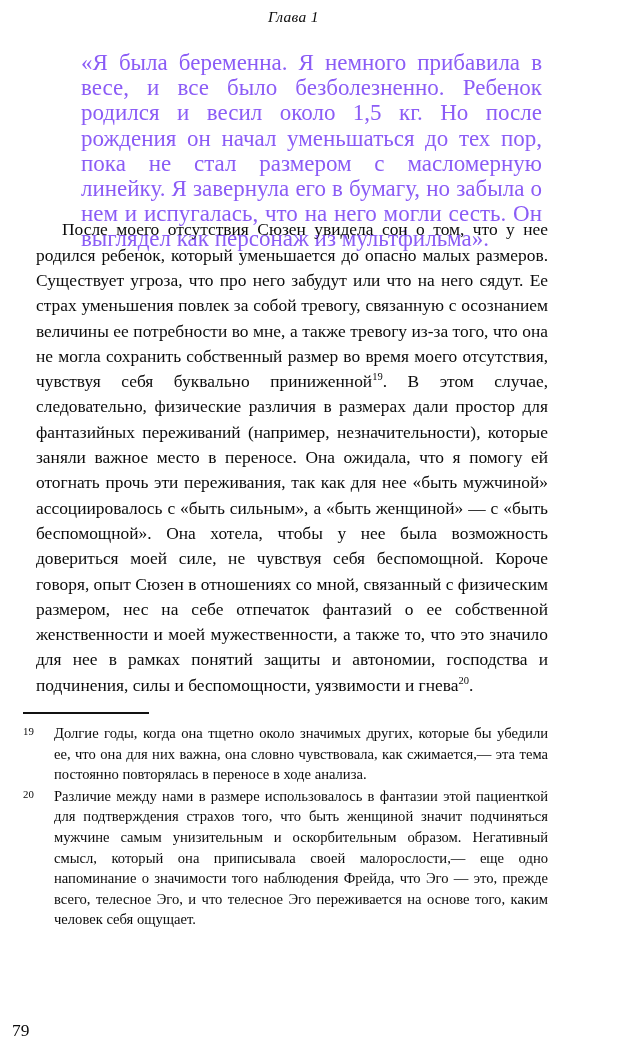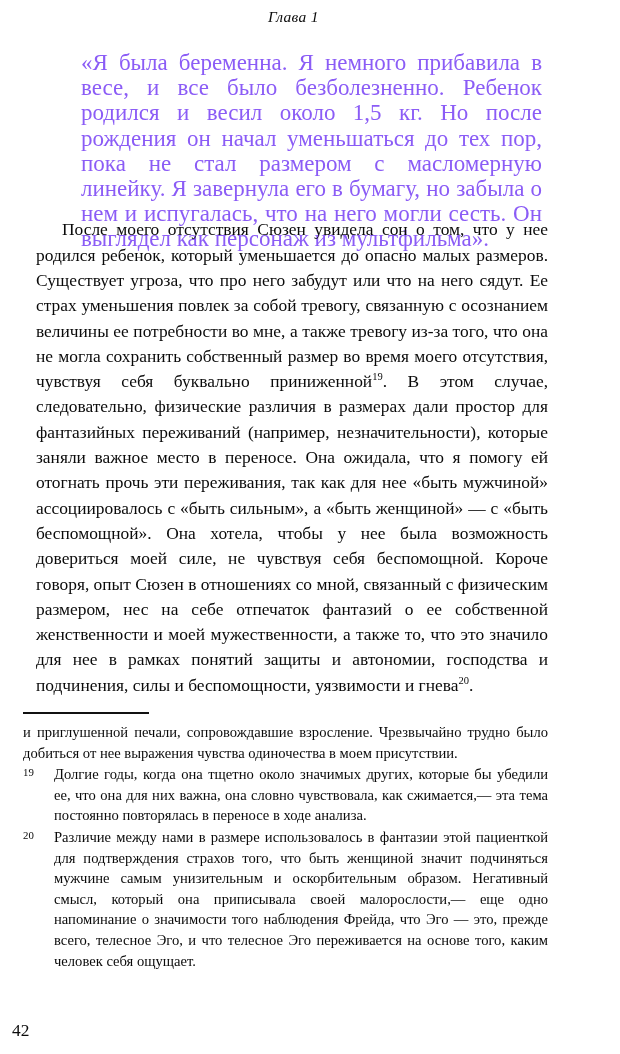--- a/index.html
+++ b/index.html
@@ -135,29 +135,28 @@
   <div class="running-head">Глава 1</div>
 
   <div class="blockquote">«Я была беременна. Я немного прибавила в весе, и все было безболезненно. Ребенок родился и весил около 1,5 кг. Но после рождения он начал уменьшаться до тех пор, пока не стал размером с масломерную линейку. Я завернула его в бумагу, но забыла о нем и испугалась, что на него могли сесть. Он выглядел как персонаж из мультфильма».</div>
 
   <p class="body-par"><span>После моего отсутствия Сюзен увидела сон о том, что у нее родился ребенок, который уменьшается до опасно малых размеров. Существует угроза, что про него забудут или что на него сядут. Ее страх уменьшения повлек за собой тревогу, связанную с осознанием величины ее потребности во мне, а также тревогу из-за того, что она не могла сохранить собственный размер во время моего отсутствия, чувствуя себя буквально приниженной</span><sup class="fn">19</sup><span>. В этом случае, следовательно, физические различия в размерах дали простор для фантазийных переживаний (например, незначительности), которые заняли важное место в переносе. Она ожидала, что я помогу ей отогнать прочь эти переживания, так как для нее «быть мужчиной» ассоциировалось с «быть сильным», а «быть женщиной» — с «быть беспомощной». Она хотела, чтобы у нее была возможность довериться моей силе, не чувствуя себя беспомощной. Короче говоря, опыт Сюзен в отношениях со мной, связанный с физическим размером, нес на себе отпечаток фантазий о ее собственной женственности и моей мужественности, а также то, что это значило для нее в рамках понятий защиты и автономии, господства и подчинения, силы и беспомощности, уязвимости и гнева</span><sup class="fn">20</sup><span>.</span></p>
 
   <div class="fn-rule"></div>
 
   <div class="footnotes">
 
-    <div class="fn-cont">и приглушенной печали, сопровождавшие взросление. Чрезвычайно трудно было добиться от нее выражения чувства одиночества в моем присутствии.</div>
 
     <div class="fn-item">
       <span class="fn-num">19</span>
       <span class="fn-body">Долгие годы, когда она тщетно около значимых других, которые бы убедили ее, что она для них важна, она словно чувствовала, как сжимается,— эта тема постоянно повторялась в переносе в ходе анализа.</span>
     </div>
 
     <div class="fn-item">
       <span class="fn-num">20</span>
       <span class="fn-body">Различие между нами в размере использовалось в фантазии этой пациенткой для подтверждения страхов того, что быть женщиной значит подчиняться мужчине самым унизительным и оскорбительным образом. Негативный смысл, который она приписывала своей малорослости,— еще одно напоминание о значимости того наблюдения Фрейда, что Эго — это, прежде всего, телесное Эго, и что телесное Эго переживается на основе того, каким человек себя ощущает.</span>
     </div>
 
   </div>
 
-  <div class="folio">42</div>
+  <div class="folio">79</div>
 
 </div>
 
 </body></html>

